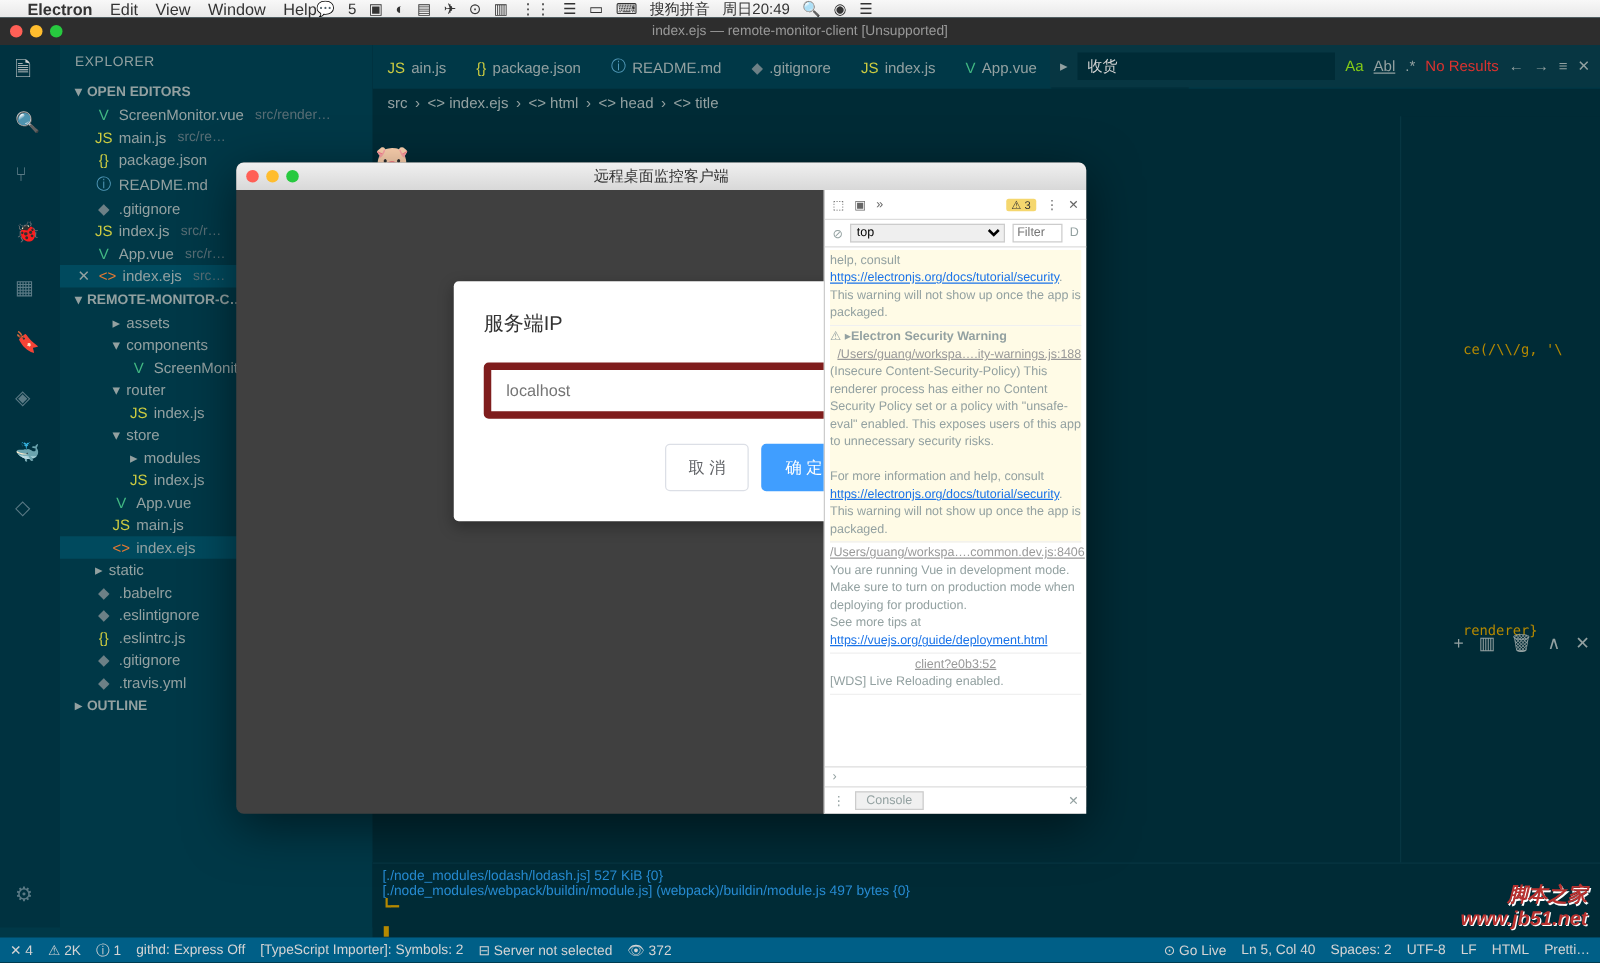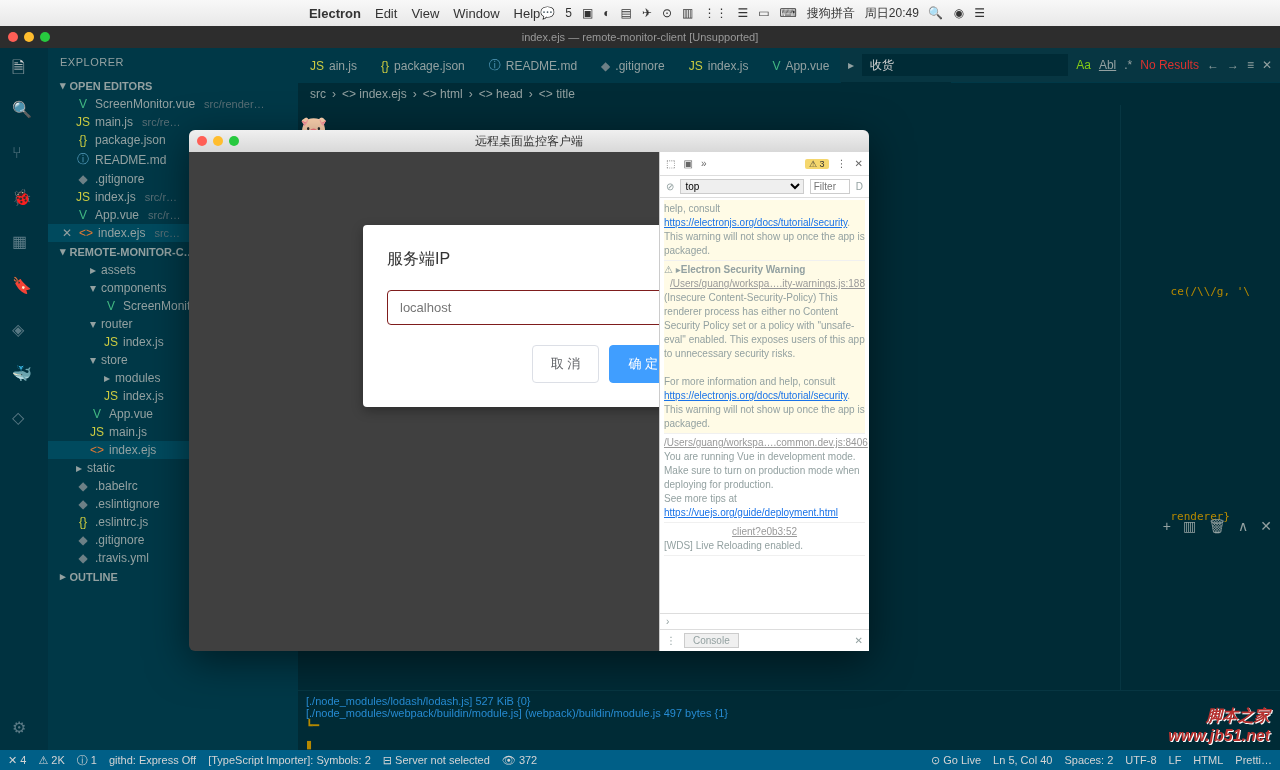--- a/index.html
+++ b/index.html
@@ -1,17 +1,17 @@
 <!DOCTYPE html>
 <html><head>
 <meta charset="utf-8">
 <style>
 *{margin:0;padding:0;box-sizing:border-box;font-family:-apple-system,BlinkMacSystemFont,sans-serif}
 body{width:1280px;height:770px;background:#003847;overflow:hidden;position:relative;color:#93a1a1}
-.menubar{height:26px;background:linear-gradient(#f8f8f8,#e8e8e8);display:flex;align-items:center;padding:0 8px;font-size:13px;color:#333;justify-content:center}
+.menubar{height:14px;background:linear-gradient(#f8f8f8,#e8e8e8);display:flex;align-items:center;padding:0 8px;font-size:13px;color:#333;justify-content:flex-start}
 .menubar-left{display:flex;gap:14px;align-items:center}
 .menubar-right{display:flex;gap:10px;align-items:center;font-size:12px}
 .titlebar{height:22px;background:#2d2d2d;display:flex;align-items:center;justify-content:center;font-size:11px;color:#999;position:relative}
 .traffic{position:absolute;left:8px;display:flex;gap:6px}
 .dot{width:10px;height:10px;border-radius:50%}
 .red{background:#ff5f56}.yellow{background:#ffbd2e}.green{background:#27c93f}
 .main{display:flex;height:calc(100% - 44px - 20px)}
 .activitybar{width:48px;background:#003240;display:flex;flex-direction:column;align-items:center;padding-top:8px;gap:20px}
 .activitybar .icon{width:24px;height:24px;color:#5a7a85;cursor:pointer}
 .activitybar .icon.active{color:#d4d4d4}
@@ -39,21 +39,21 @@
 .bottom-panel .ln{white-space:nowrap}
 .statusbar{position:absolute;bottom:0;left:0;right:0;height:20px;background:#005f87;color:#d4d4d4;display:flex;align-items:center;font-size:11px;padding:0 8px;gap:12px}
 .statusbar .right{margin-left:auto;display:flex;gap:12px}
 
 .dialog-window{position:absolute;left:189px;top:130px;width:680px;height:521px;background:#404040;border-radius:6px;box-shadow:0 10px 40px rgba(0,0,0,0.5);z-index:100}
 .dialog-titlebar{height:22px;background:linear-gradient(#f0f0f0,#d8d8d8);border-radius:6px 6px 0 0;display:flex;align-items:center;justify-content:center;font-size:12px;color:#333;position:relative}
 .dialog-titlebar .traffic{left:8px}
 .modal{position:absolute;left:174px;top:95px;width:338px;background:#fff;border-radius:4px;box-shadow:0 4px 12px rgba(0,0,0,0.3);padding:24px}
 .modal-title{font-size:16px;color:#333;margin-bottom:20px}
 .modal-close{position:absolute;right:16px;top:16px;color:#999;cursor:pointer;font-size:16px}
-.modal input{width:100%;padding:9px 12px;border:1px solid #7f1d1d;border-radius:4px;font-size:13px;margin-bottom:20px}
+.modal input{width:100%;padding:9px 12px;border:6px solid #7f1d1d;border-radius:4px;font-size:13px;margin-bottom:20px}
 .modal-buttons{display:flex;justify-content:flex-end;gap:10px}
 .btn{padding:9px 18px;border-radius:4px;font-size:13px;cursor:pointer;border:1px solid #dcdfe6;background:#fff;color:#606266}
 .btn.primary{background:#409eff;color:#fff;border-color:#409eff}
 
 .devtools{position:absolute;right:0;top:22px;bottom:0;width:210px;background:#fff;border-left:1px solid #ccc;font-size:10px;display:flex;flex-direction:column}
 .dt-toolbar{height:24px;border-bottom:1px solid #ddd;display:flex;align-items:center;padding:0 6px;gap:8px;color:#666}
 .dt-filter{height:22px;border-bottom:1px solid #ddd;display:flex;align-items:center;padding:0 6px;gap:6px}
 .dt-filter select{font-size:10px;border:1px solid #ccc;flex:1}
 .dt-filter input{width:40px;font-size:10px;border:1px solid #ccc;padding:1px 3px}
 .dt-console{flex:1;overflow:auto;font-family:Menlo,monospace;font-size:10px;line-height:1.4;padding:2px 4px}
@@ -309,21 +309,21 @@
       <span>∧</span>
       <span>✕</span>
     </div>
   </div>
 </div>
 
 <span class="pig">🐷</span>
 
 <div class="bottom-panel">
   <div class="ln"><span style="color:#268bd2">[./node_modules/lodash/lodash.js] 527 KiB {0}</span></div>
-  <div class="ln"><span style="color:#268bd2">[./node_modules/webpack/buildin/module.js] (webpack)/buildin/module.js 497 bytes {1}</span></div>
+  <div class="ln"><span style="color:#268bd2">[./node_modules/webpack/buildin/module.js] (webpack)/buildin/module.js 497 bytes {0}</span></div>
   <div class="ln" style="color:#b58900">┗━</div>
   <div style="color:#b58900;margin-top:6px">▮</div>
 </div>
 
 <div class="statusbar">
   <span>✕ 4</span>
   <span>⚠ 2K</span>
   <span>ⓘ 1</span>
   <span>githd: Express Off</span>
   <span>[TypeScript Importer]: Symbols: 2</span>

